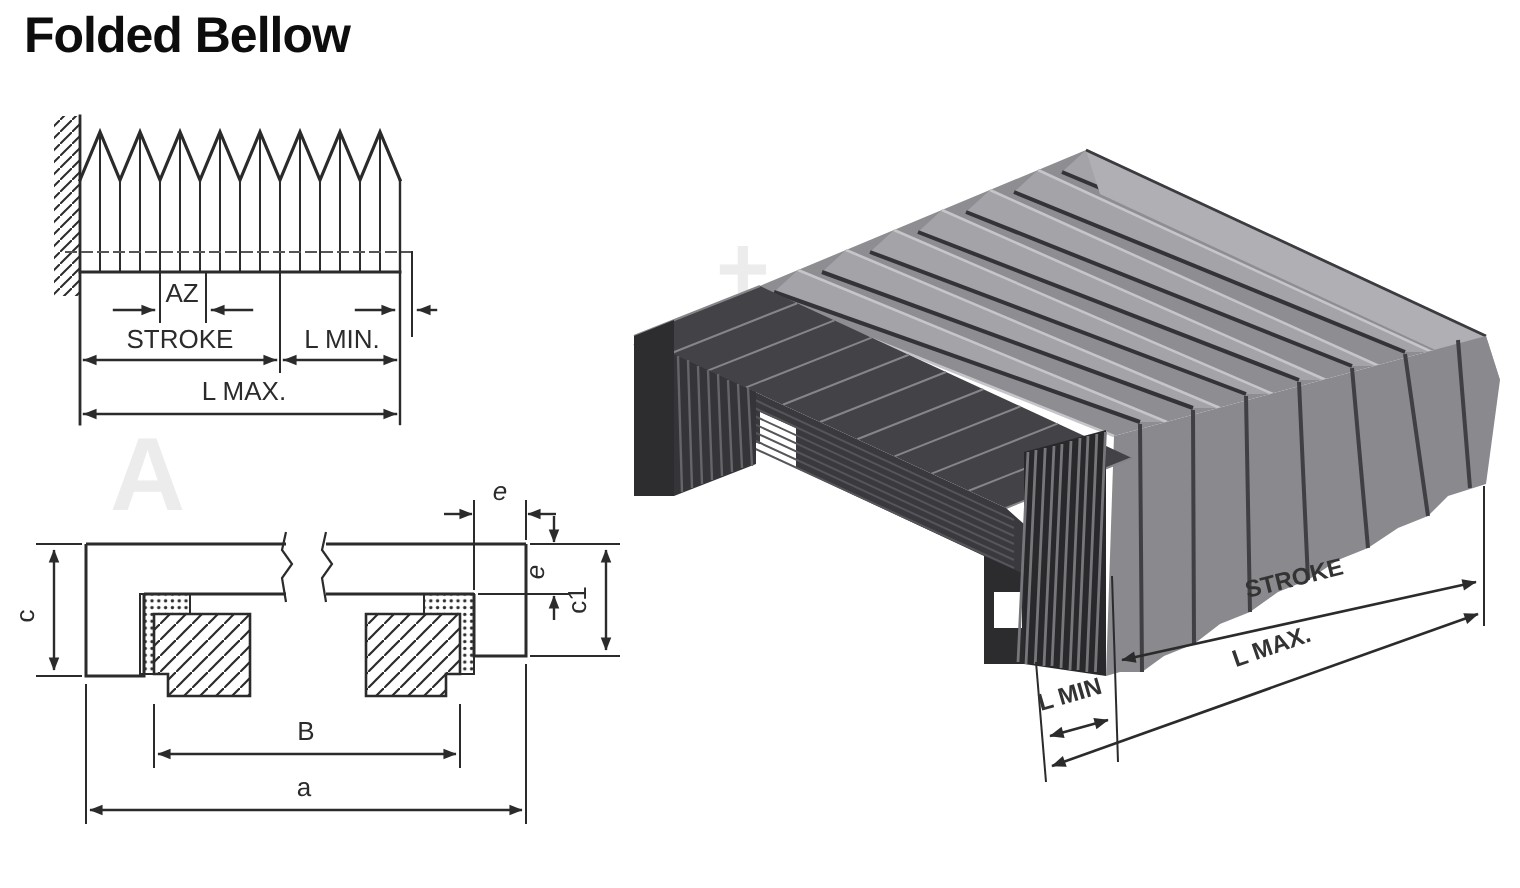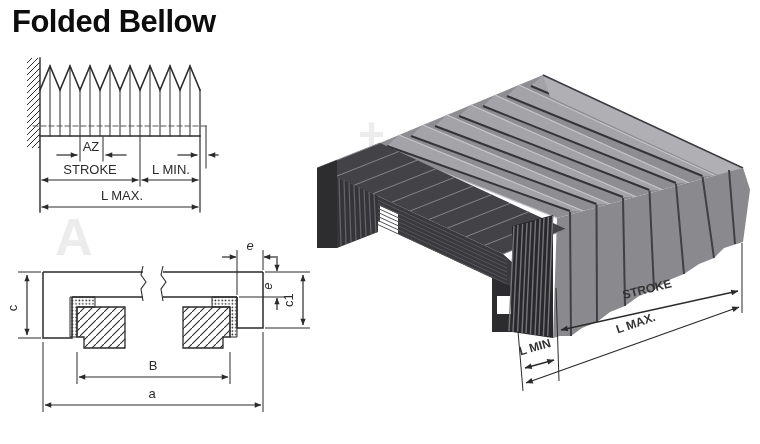--- a/index.html
+++ b/index.html
@@ -1,18 +1,18 @@
 <!DOCTYPE html>
 <html><head>
 <meta charset="utf-8">
 <style>
   html,body{margin:0;padding:0;background:#fff;}
   #stage{position:relative;width:760px;height:444px;background:#fff;overflow:hidden;
          font-family:"Liberation Sans",sans-serif;}
-  #page-title{position:absolute;left:12px;top:4px;font-size:31px;font-weight:bold;
+  #page-title{position:absolute;left:12px;top:4px;font-size:25px;font-weight:bold;
               color:#0d0d0d;letter-spacing:-0.5px;font-family:"Liberation Sans",sans-serif;}
   svg{position:absolute;left:0;top:0;}
   .dimtxt{font-size:13px;fill:#2b2b2b;}
   .isotxt{font-size:12px;fill:#333;font-weight:bold;}
   .wm{fill:#ececec;font-weight:bold;}
   text{font-family:"Liberation Sans",sans-serif;}
 </style>
 </head>
 <body>
 

